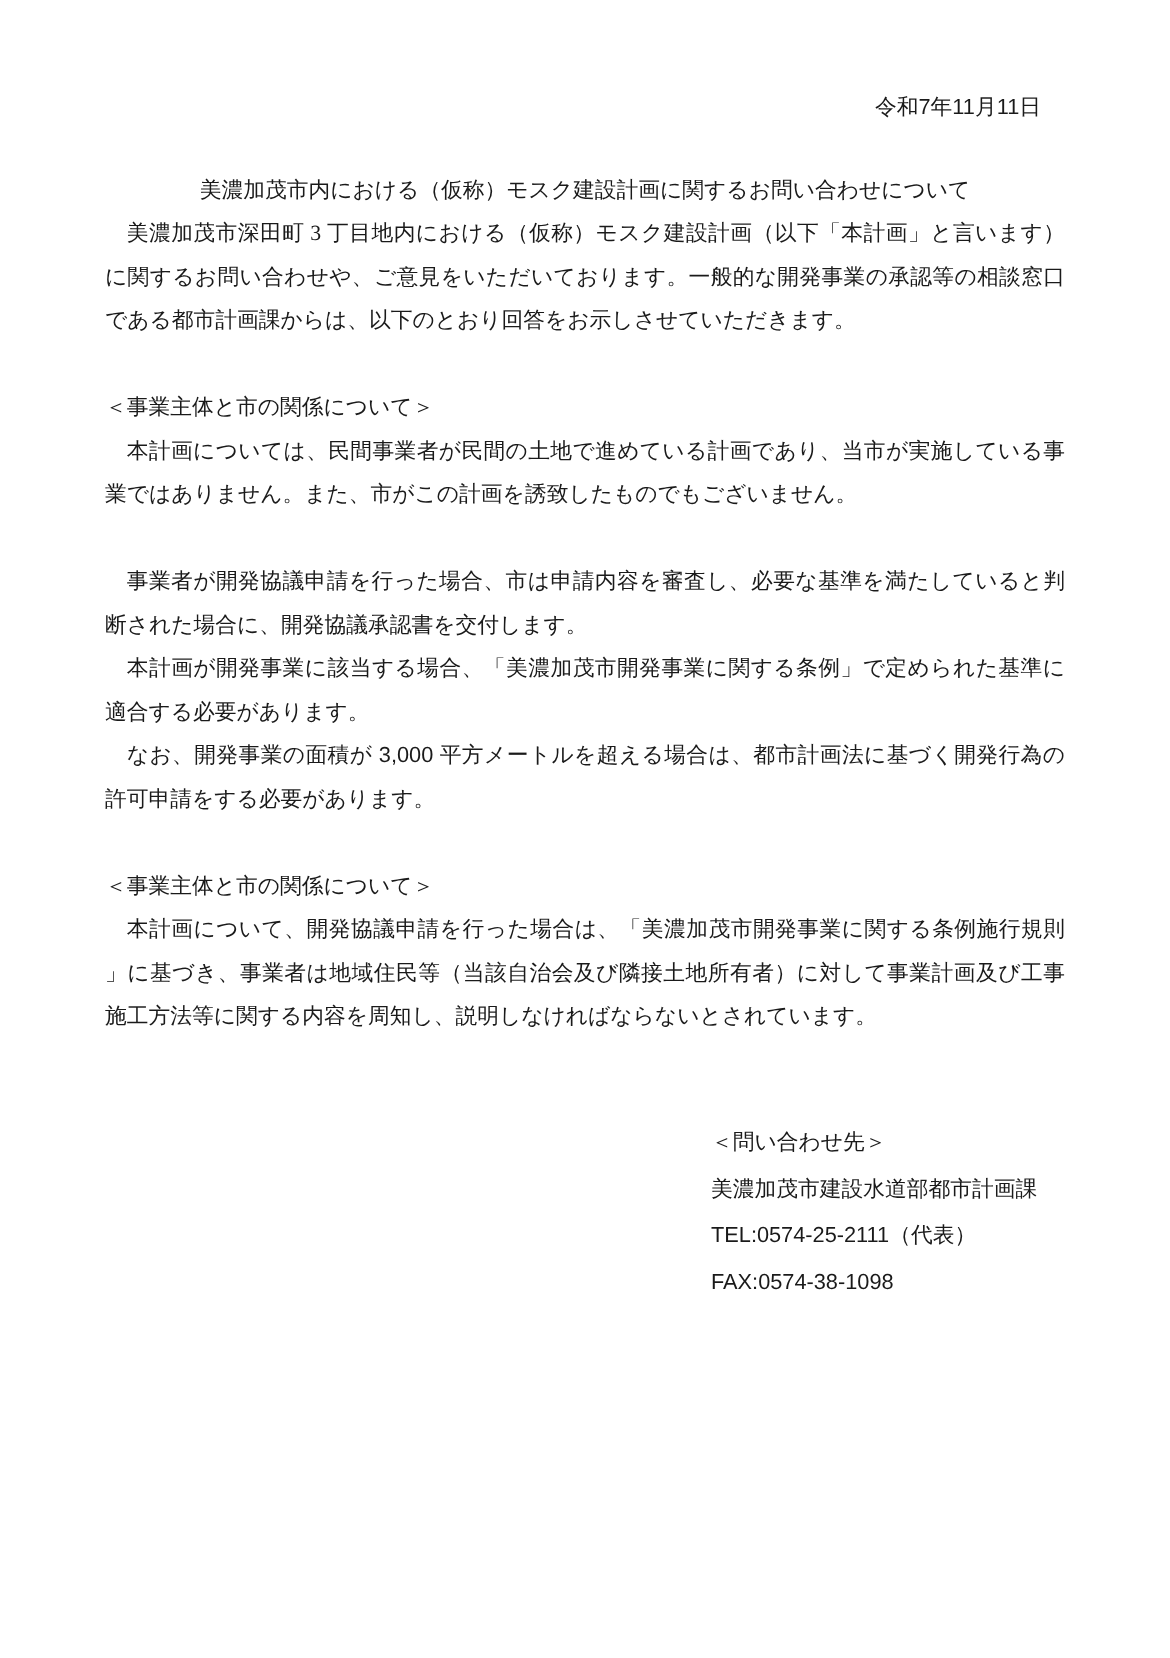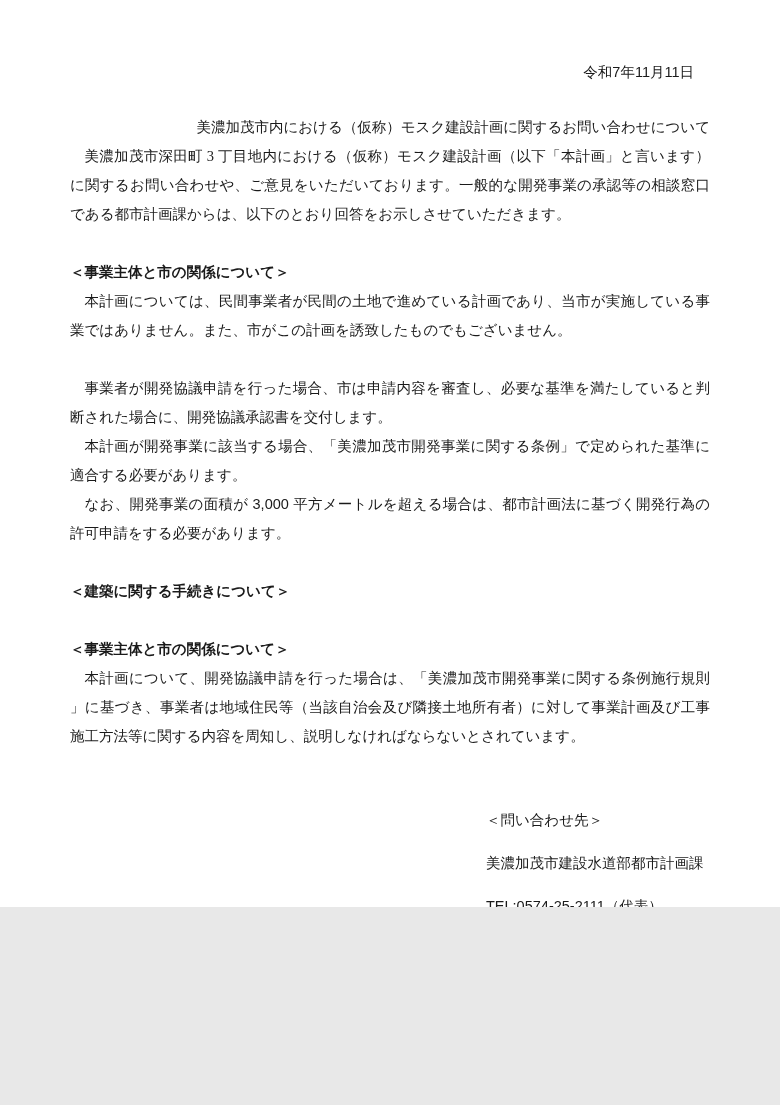--- a/index.html
+++ b/index.html
@@ -3,37 +3,37 @@
 <meta charset="utf-8">
 <style>
   html, body {
     margin: 0;
     padding: 0;
     background: #e8e8e8;
   }
   .page {
     position: relative;
     width: 780px;
-    height: 907px;
+    height: 1105px;
     margin: 0 auto;
     background: #ffffff;
     color: #1a1a1a;
     font-family: "Liberation Sans", "DejaVu Sans", sans-serif;
     font-size: 14.5px;
     line-height: 29px;
     box-sizing: border-box;
     padding: 58px 70px 40px 70px;
     overflow: hidden;
   }
   .doc-date {
     text-align: right;
     padding-right: 16px;
   }
   .doc-title {
-    text-align: right;
+    text-align: center;
     margin: 26px 0 0 0;
     font-size: 14.5px;
     font-weight: normal;
     line-height: 29px;
   }
   .intro {
     margin: 27px 0 0 0;
     font-family: Liberation Serif, serif;
   }
   .para {
@@ -42,30 +42,30 @@
     text-align: justify;
     word-break: break-all;
     line-break: anywhere;
   }
   .doc-section {
     margin-top: 29px;
   }
   .section-heading {
     margin: 0;
     font-size: 14.5px;
-    font-weight: bold;
+    font-weight: normal;
     line-height: 29px;
   }
   .contact-block {
     margin-top: 56px;
     margin-left: 400px;
     line-height: 27px;
   }
   .contact-line {
-    margin: 16px;
+    margin: 4px;
     white-space: nowrap;
   }
 </style>
 </head>
 <body>
 
 <div class="page">
 
   <div class="doc-date">令和7年11月11日</div>
 
@@ -78,21 +78,20 @@
     <p class="para">本計画については、民間事業者が民間の土地で進めている計画であり、当市が実施している事業ではありません。また、市がこの計画を誘致したものでもございません。</p>
   </div>
 
   <div class="doc-section">
     <p class="para">事業者が開発協議申請を行った場合、市は申請内容を審査し、必要な基準を満たしていると判断された場合に、開発協議承認書を交付します。</p>
     <p class="para">本計画が開発事業に該当する場合、「美濃加茂市開発事業に関する条例」で定められた基準に適合する必要があります。</p>
     <p class="para">なお、開発事業の面積が 3,000 平方メートルを超える場合は、都市計画法に基づく開発行為の許可申請をする必要があります。</p>
   </div>
 
   <div class="doc-section">
-    <h2 class="section-heading">＜建築に関する手続きについて＞</h2>
   </div>
 
   <div class="doc-section">
     <h2 class="section-heading">＜事業主体と市の関係について＞</h2>
     <p class="para">本計画について、開発協議申請を行った場合は、「美濃加茂市開発事業に関する条例施行規則」に基づき、事業者は地域住民等（当該自治会及び隣接土地所有者）に対して事業計画及び工事施工方法等に関する内容を周知し、説明しなければならないとされています。</p>
   </div>
 
   <div class="contact-block">
     <p class="contact-line">＜問い合わせ先＞</p>
     <p class="contact-line">美濃加茂市建設水道部都市計画課</p>

